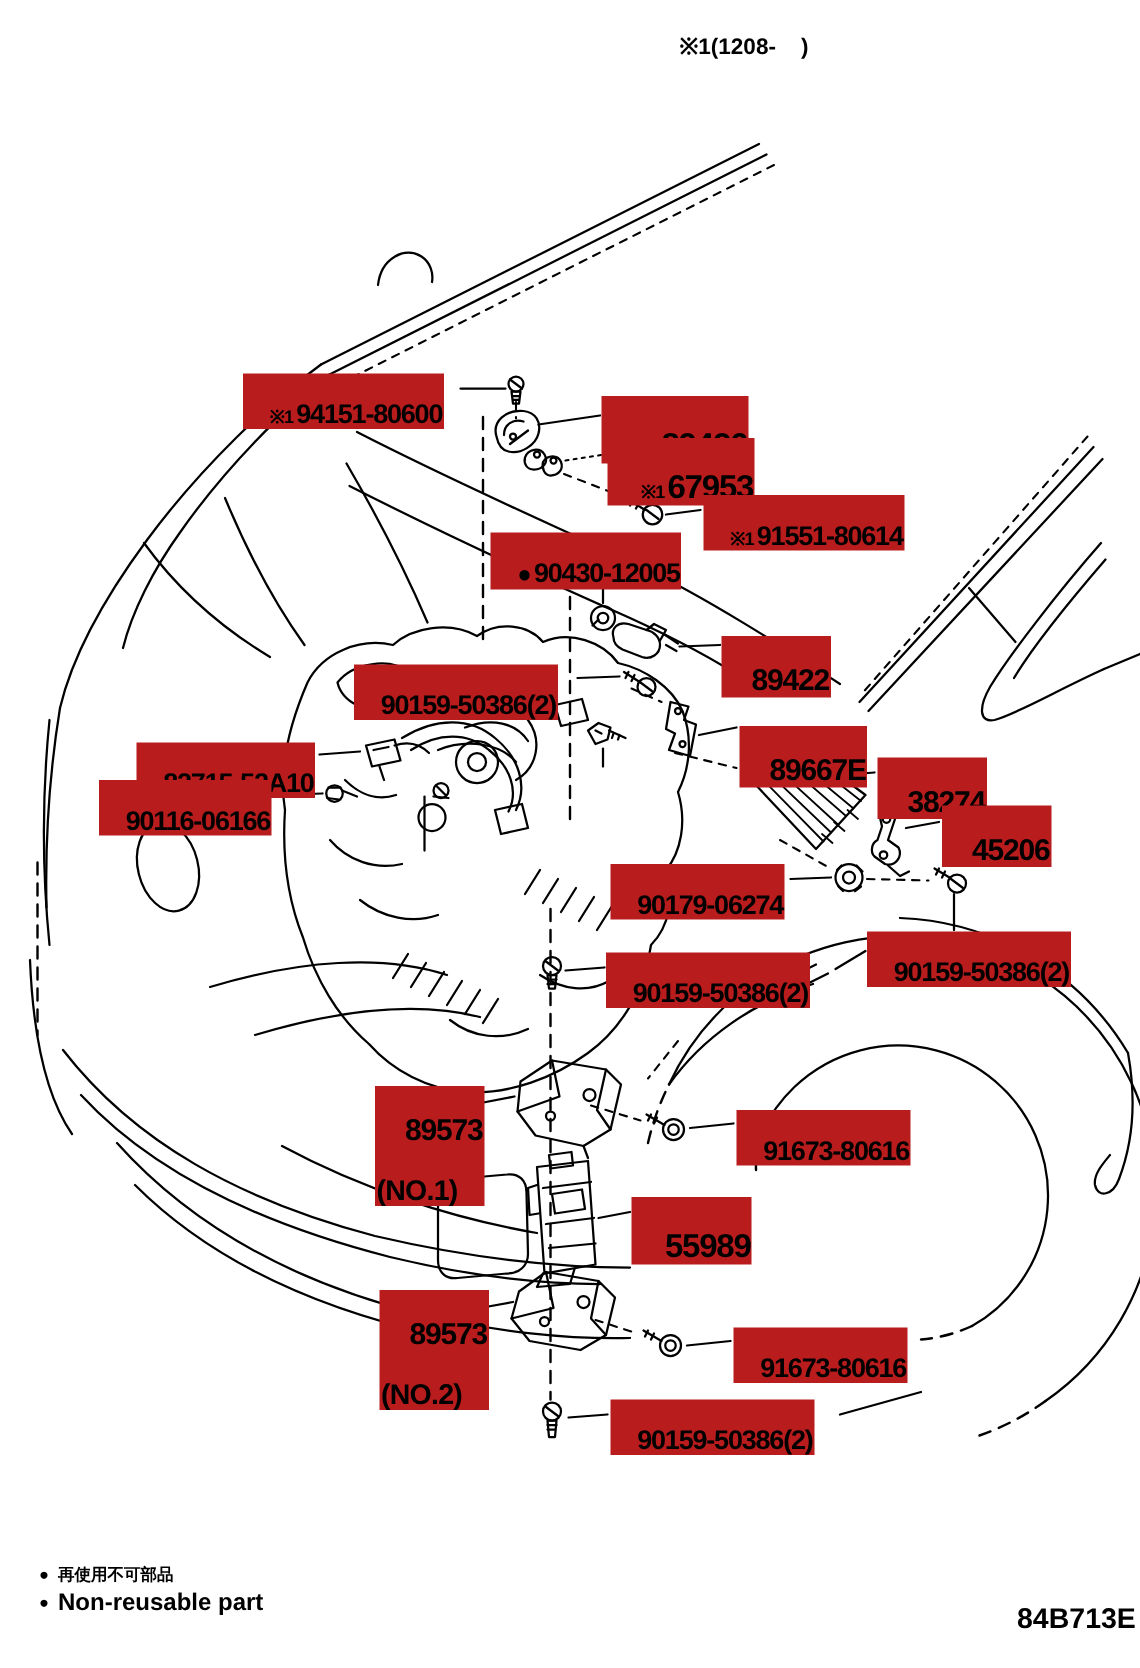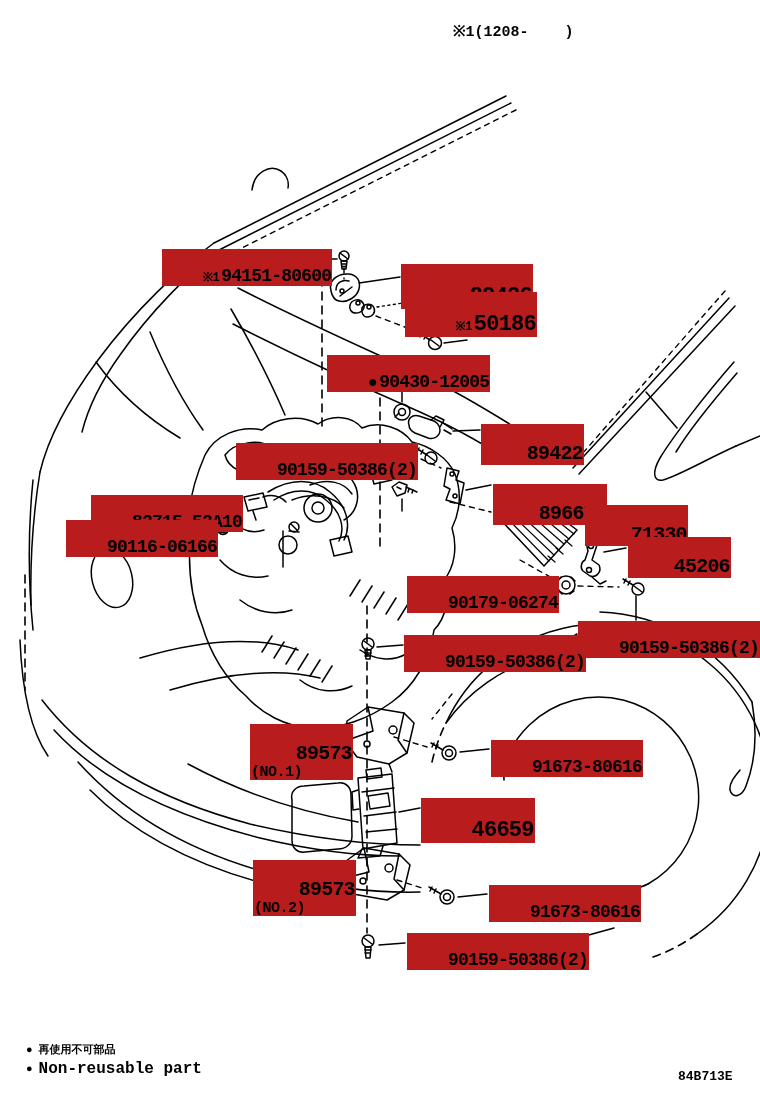--- a/index.html
+++ b/index.html
@@ -1,41 +1,41 @@
 <!DOCTYPE html>
 <html><head>
 <meta charset="utf-8">
 <style>
   html,body{margin:0;padding:0;background:#fff;}
   #stage{position:relative;width:760px;height:1112px;background:#fff;overflow:hidden;
-         font-family:Liberation Mono, monospace;color:#000;}
+         font-family:Liberation Sans, sans-serif;color:#000;}
   #art{position:absolute;left:0;top:0;}
   #art path,#art circle,#art ellipse{fill:none;stroke:#000;stroke-width:1.5;
         stroke-linecap:round;stroke-linejoin:round;}
   #art .thin{stroke-width:1.2;}
   #art .dash{stroke-dasharray:8 6;stroke-width:1.6;}
   #art .dsh2{stroke-dasharray:5 5;stroke-width:1.4;}
   #art .dot{stroke-dasharray:2 3.5;stroke-width:1.4;}
   #art .fw{fill:#fff;}
   #art .fb{fill:#000;stroke:none;}
   .plabel{position:absolute;font-weight:bold;font-size:18px;letter-spacing:-0.8px;
           line-height:1.02;white-space:pre;background:#b91c1c;padding:0 1px;z-index:5;}
   .plabel .pfx{font-size:12px;letter-spacing:-0.5px;margin-right:2px;}
   .plabel .pfx:empty{display:none;}
-  .plabel .sub{display:block;font-size:15px;letter-spacing:-0.5px;}
+  .plabel .sub{display:block;font-size:19px;letter-spacing:-0.5px;margin-top:20px;}
   .plabel.md{font-size:20px;}
   .plabel.lg{font-size:22px;}
   .plabel .pfx.big{font-size:16px;}
   .note{position:absolute;font-weight:bold;font-size:15px;letter-spacing:0;z-index:5;white-space:pre;}
   .legend{position:absolute;left:26px;top:1040px;z-index:5;font-weight:bold;}
   .legend .row{display:flex;align-items:center;gap:6px;height:19px;}
   .legend .mark{font-size:11px;}
   .legend .jp{font-size:11px;}
   .legend .en{font-size:16px;}
-  .code{position:absolute;left:678px;top:1069px;font-weight:bold;font-size:13px;z-index:5;}
+  .code{position:absolute;left:678px;top:1069px;font-weight:bold;font-size:19px;z-index:5;}
 </style>
 </head>
 <body>
 
 <div id="stage">
 
 <svg id="art" width="760" height="1112" viewBox="0 0 760 1112">
 
   <g class="thin">
 
@@ -306,22 +306,24 @@
 
   <div class="note" style="left:453px;top:20px">※1(1208-    )</div>
 
   <div class="plabel" style="left:162px;top:249px">
     <span class="pfx">※1</span><span>94151-80600</span></div>
 
   <div class="plabel lg" style="left:401px;top:264px">
     <span class="pfx">※1</span><span>89426</span></div>
 
   <div class="plabel lg" style="left:405px;top:292px">
-    <span class="pfx">※1</span><span>50186</span></div>
-
+    <span class="pfx">※1</span><span>67953</span></div>
+
+  <div class="plabel" style="left:469px;top:330px">
+    <span class="pfx">※1</span><span>91551-80614</span></div>
 
   <div class="plabel" style="left:327px;top:355px">
     <span class="pfx big">●</span><span>90430-12005</span></div>
 
   <div class="plabel" style="left:236px;top:443px">
     <span>90159-50386(2)</span></div>
 
   <div class="plabel md" style="left:481px;top:424px">
     <span>89422</span></div>
 
@@ -329,21 +331,21 @@
     <span>89667E</span></div>
 
   <div class="plabel" style="left:91px;top:495px">
     <span>82715-52A10</span></div>
 
 
   <div class="plabel" style="left:66px;top:520px">
     <span>90116-06166</span></div>
 
   <div class="plabel md" style="left:585px;top:505px">
-    <span>71330</span></div>
+    <span>38274</span></div>
 
   <div class="plabel md" style="left:628px;top:537px">
     <span>45206</span></div>
 
 
   <div class="plabel" style="left:407px;top:576px">
     <span>90179-06274</span></div>
 
   <div class="plabel" style="left:578px;top:621px">
     <span>90159-50386(2)</span></div>
@@ -351,21 +353,21 @@
   <div class="plabel" style="left:404px;top:635px">
     <span>90159-50386(2)</span></div>
 
   <div class="plabel md" style="left:250px;top:724px">
     <span>89573</span><span class="sub">(NO.1)</span></div>
 
   <div class="plabel" style="left:491px;top:740px">
     <span>91673-80616</span></div>
 
   <div class="plabel lg" style="left:421px;top:798px">
-    <span>46659</span></div>
+    <span>55989</span></div>
 
   <div class="plabel md" style="left:253px;top:860px">
     <span>89573</span><span class="sub">(NO.2)</span></div>
 
   <div class="plabel" style="left:489px;top:885px">
     <span>91673-80616</span></div>
 
   <div class="plabel" style="left:407px;top:933px">
     <span>90159-50386(2)</span></div>
 

